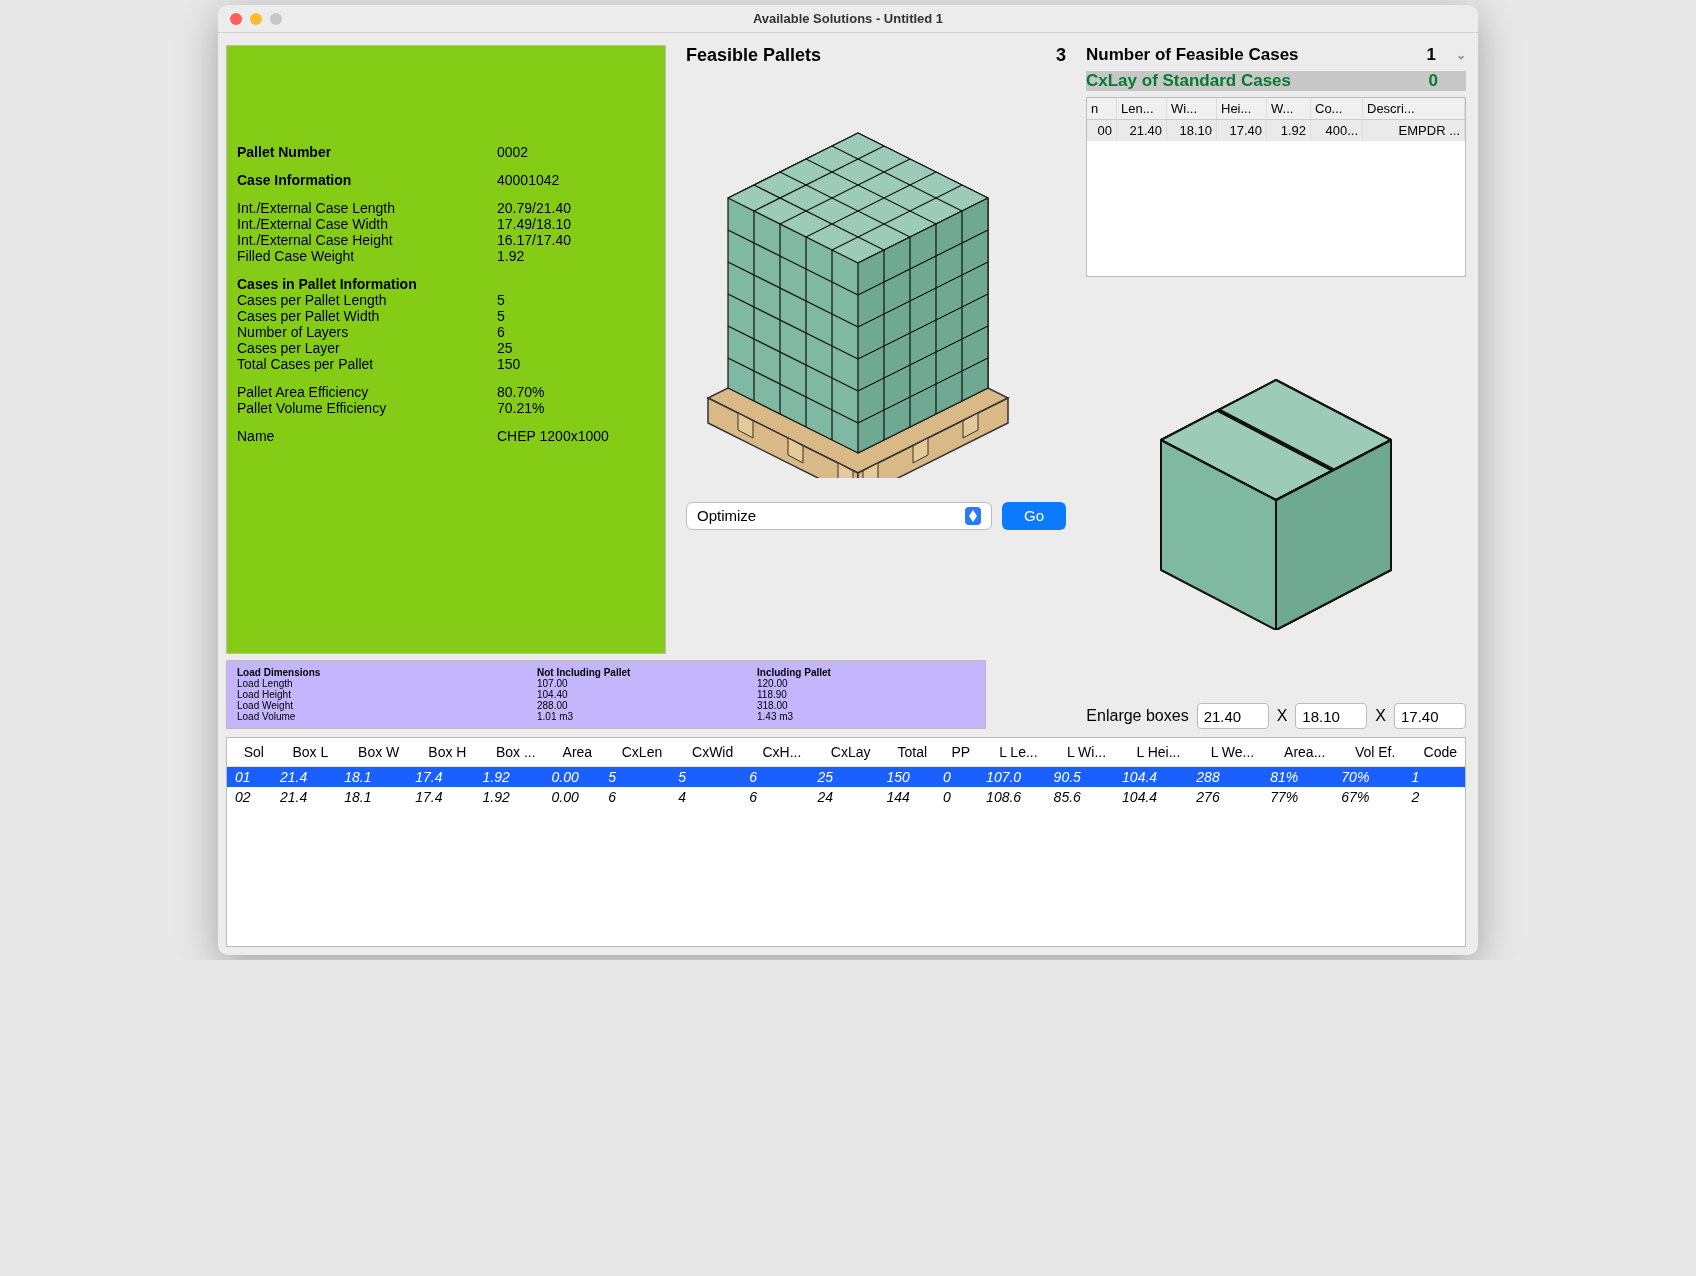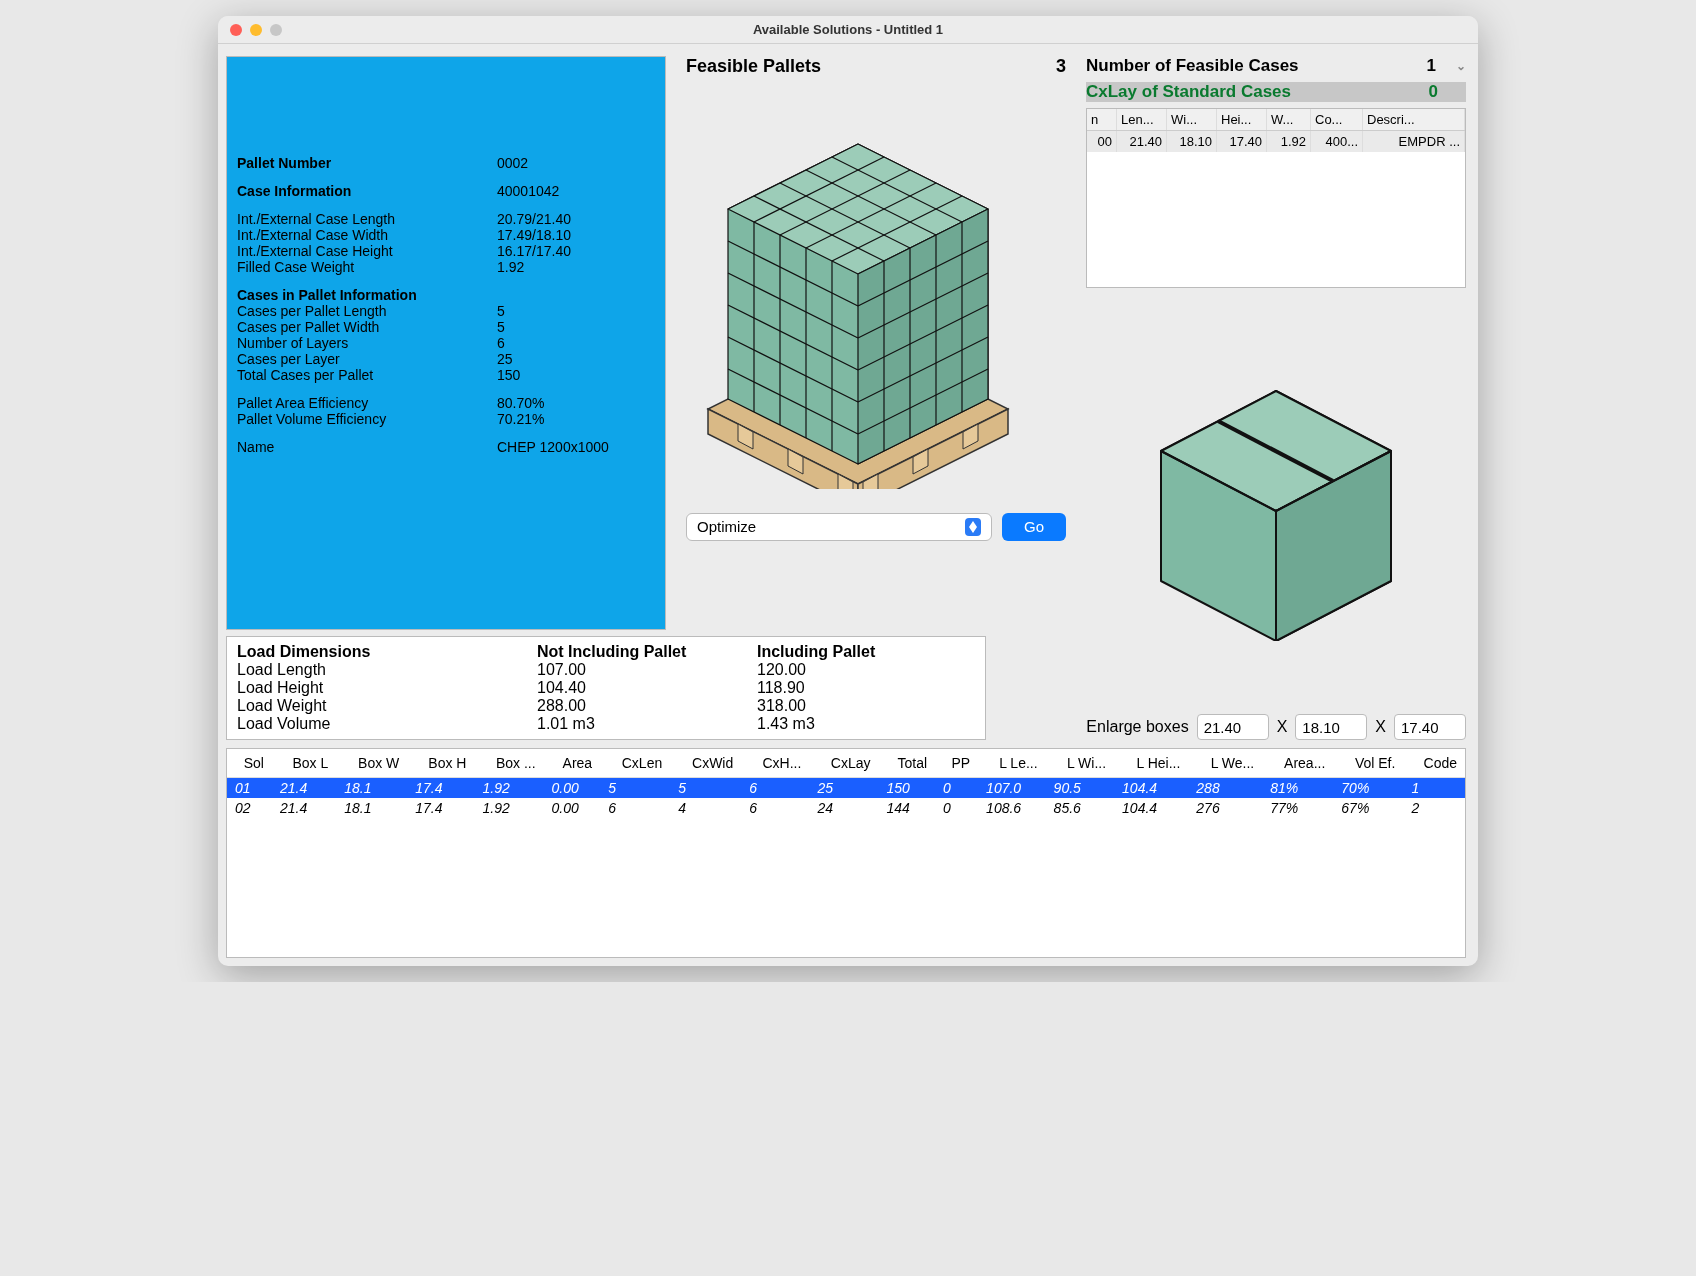--- a/index.html
+++ b/index.html
@@ -4,21 +4,21 @@
 <style>
 * { box-sizing: border-box; margin: 0; padding: 0; }
 body {
   font-family: -apple-system, "Helvetica Neue", Arial, sans-serif;
   background: #e8e8e8;
   font-size: 14px;
 }
 .window {
   width: 1260px;
   height: 950px;
-  margin: 16px auto;
+  margin: 5px auto;
   background: #ececec;
   border-radius: 10px;
   box-shadow: 0 10px 40px rgba(0,0,0,0.3);
   overflow: hidden;
   display: flex;
   flex-direction: column;
 }
 .titlebar {
   height: 28px;
   background: #ececec;
@@ -29,27 +29,27 @@
 }
 .traffic-lights { display: flex; gap: 8px; padding-left: 12px; }
 .light { width: 12px; height: 12px; border-radius: 50%; }
 .red { background:#ff5f57; }
 .yellow { background:#febc2e; }
 .green { background:#c7c7c7; }
 .title { position:absolute; left:0; right:0; text-align:center; font-weight:600; font-size:13px; color:#333; pointer-events:none; }
 .content { flex:1; display:flex; flex-direction:column; padding:12px 12px 8px 8px; gap:8px; }
 .top { flex:1; display:flex; gap:12px; }
 .left-panel { width:440px; display:flex; flex-direction:column; gap:6px; }
-.info-box { background:#0ea5e9; border:1px solid #bbb; padding:8px 10px; font-size:14px; }
+.info-box { background:#84cc16; border:1px solid #bbb; padding:8px 10px; font-size:14px; }
 .info-row { display:flex; }
 .info-label { width:260px; }
 .info-val { flex:1; }
 .bold { font-weight:700; }
 .spacer { height:12px; }
-.load-box { background:#ffffff; border:1px solid #bbb; padding:6px 10px; font-size:16px; }
+.load-box { background:#c4b5fd; border:1px solid #bbb; padding:6px 10px; font-size:10px; }
 .load-header { display:flex; font-weight:700; }
 .load-header .c1 { width:300px; }
 .load-header .c2 { width:220px; }
 .load-header .c3 { flex:1; }
 .load-row { display:flex; }
 .load-row .c1 { width:300px; }
 .load-row .c2 { width:220px; }
 .load-row .c3 { flex:1; }
 .center-panel { flex:1; display:flex; flex-direction:column; align-items:flex-start; }
 .center-header { display:flex; width:100%; justify-content:space-between; font-weight:700; font-size:18px; padding:0 8px; }

